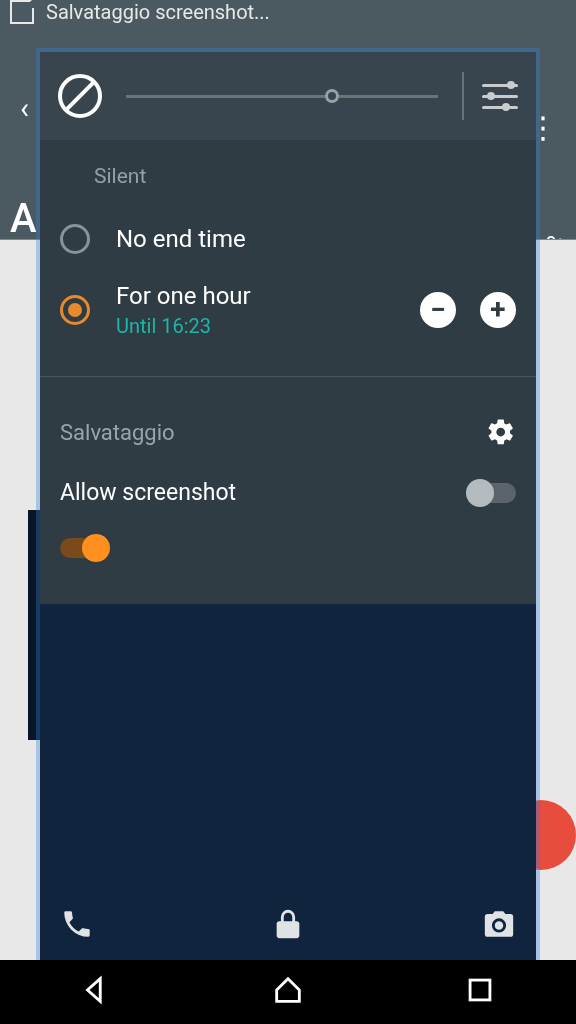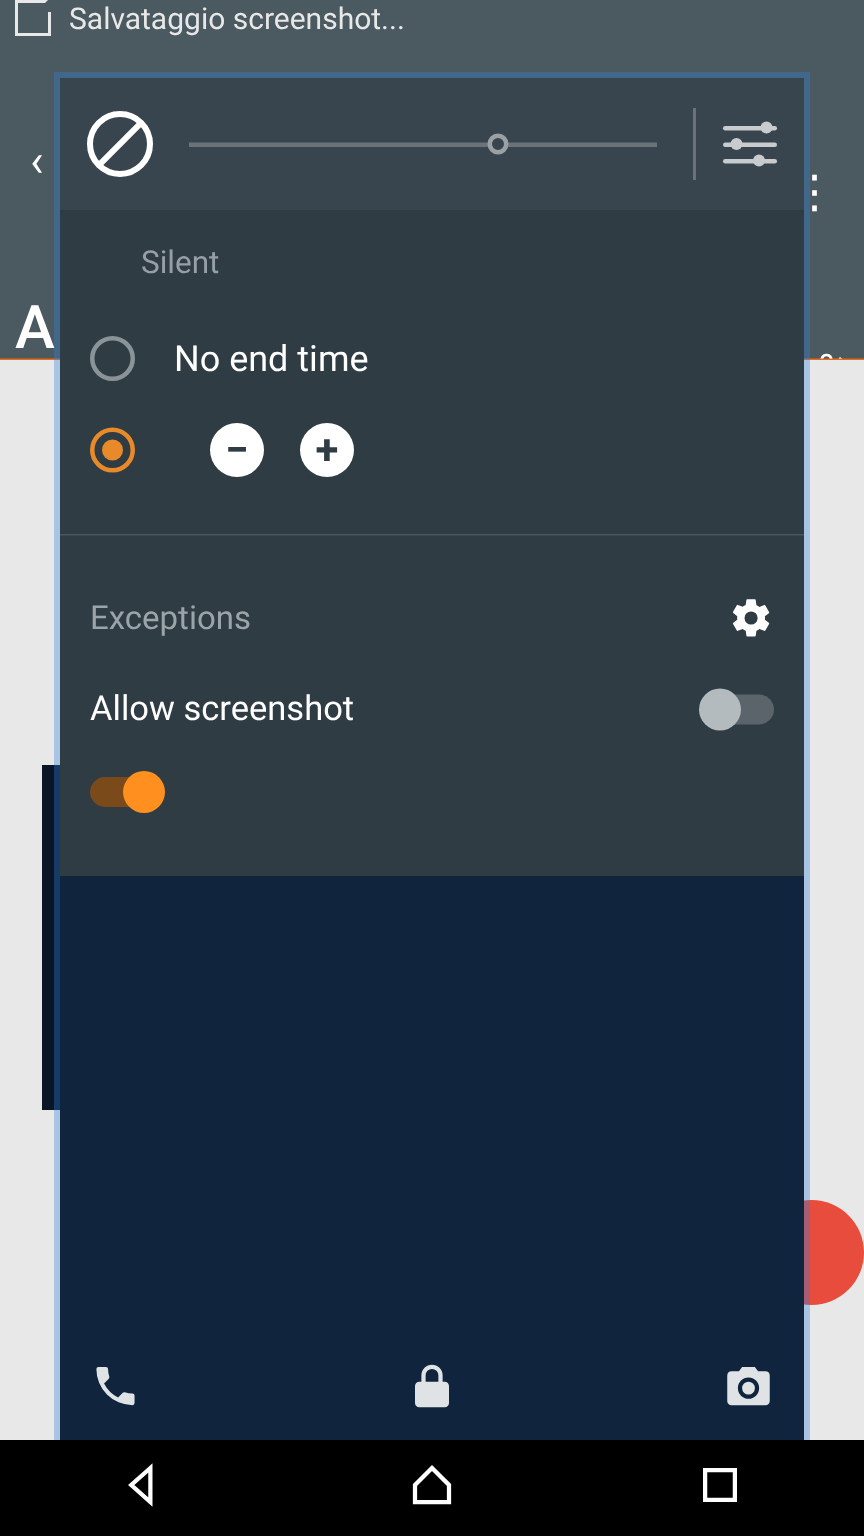--- a/index.html
+++ b/index.html
@@ -242,28 +242,32 @@
 
     <div class="radio-row">
       <div class="radio"></div>
       <div class="radio-text">
         <div class="radio-label">No end time</div>
       </div>
     </div>
 
     <div class="radio-row">
       <div class="radio selected"></div>
+      <div class="radio-text">
+        <div class="radio-label">For one hour</div>
+        <div class="radio-sub">Until 16:23</div>
+      </div>
       <div class="circ-btn">−</div>
       <div class="circ-btn">+</div>
     </div>
 
     <div class="hdiv"></div>
 
     <div class="row">
-      <span class="label-muted">Exceptions</span>
+      <span class="label-muted">Salvataggio</span>
       <span class="gear-icon">
         <svg viewBox="0 0 24 24" fill="currentColor">
             <path d="M19.14,12.94a7,7,0,0,0,.05-.94,7,7,0,0,0-.05-.94l2.11-1.65a.5.5,0,0,0,.12-.64l-2-3.46a.5.5,0,0,0-.61-.22l-2.49,1a7,7,0,0,0-1.63-.94l-.38-2.65A.5.5,0,0,0,13.77,2H9.77a.5.5,0,0,0-.49.42L8.9,5.07a7,7,0,0,0-1.63.94l-2.49-1a.5.5,0,0,0-.61.22l-2,3.46a.5.5,0,0,0,.12.64L4.4,11a7,7,0,0,0-.05.94,7,7,0,0,0,.05.94L2.29,14.53a.5.5,0,0,0-.12.64l2,3.46a.5.5,0,0,0,.61.22l2.49-1a7,7,0,0,0,1.63.94l.38,2.65a.5.5,0,0,0,.49.42h4a.5.5,0,0,0,.49-.42l.38-2.65a7,7,0,0,0,1.63-.94l2.49,1a.5.5,0,0,0,.61-.22l2-3.46a.5.5,0,0,0-.12-.64ZM11.77,15.5A3.5,3.5,0,1,1,15.27,12,3.5,3.5,0,0,1,11.77,15.5Z"></path>
           </svg>
       </span>
     </div>
 
     <div class="row">
       <span>Allow screenshot</span>
       <div class="switch off">

